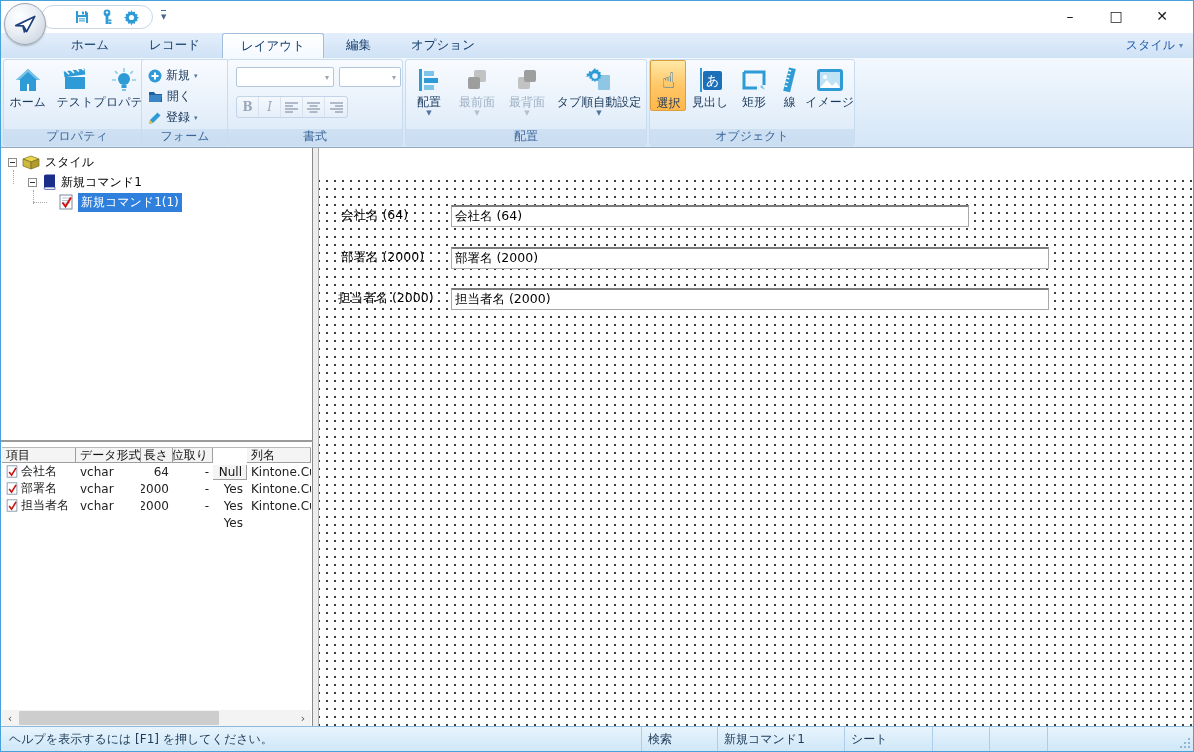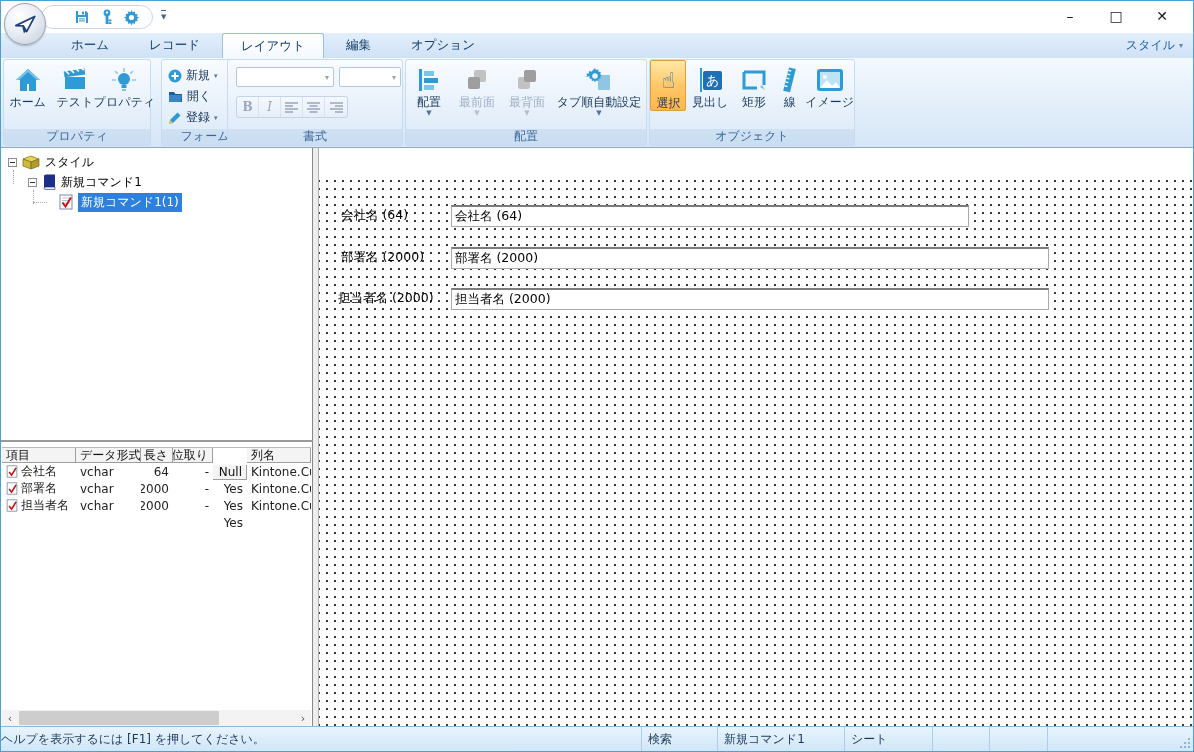--- a/index.html
+++ b/index.html
@@ -119,21 +119,21 @@
     position:absolute; height:22px; background:#fff;
     border:1px solid #a9a9a9; border-top:2px solid #7c7c7c;
     display:flex; align-items:center; padding:0 3px; font-size:12.5px; color:#000;
   }
   
   .statusbar {
     position:absolute; left:0; right:0; bottom:0; height:25px;
     background:linear-gradient(#e8f4fd,#cfe7f8);
     border-top:1px solid #8db8dd; display:flex; align-items:center; color:#1c3a57;
   }
-  .sb-help { flex:1; padding-left:0; }
+  .sb-help { flex:1; padding-left:8px; }
   .sb-seg { height:100%; display:flex; align-items:center; padding-left:6px; border-left:1px solid #aecdea; }
   .s1{width:76px;} .s2{width:127px;} .s3{width:88px;} .s4{width:57px;} .s5{width:58px;} .s6{width:146px; position:relative;}
   .grip { position:absolute; right:3px; bottom:3px; width:2px; height:2px; background:#8fb4d4;
     box-shadow: 0 -4px #8fb4d4, 0 -8px #8fb4d4, -4px 0 #8fb4d4, -8px 0 #8fb4d4, -4px -4px #8fb4d4; }
   svg { display:block; }
 </style>
 </head>
 <body>
 
 <div class="window">
@@ -230,21 +230,21 @@
                 <rect x="11.5" y="18" width="5" height="3" fill="#2e9bd6"></rect>
                 <rect x="12" y="22" width="4" height="2" fill="#7cc4e8"></rect>
               </svg>
           </span>
           <span class="blabel">プロパティ</span>
         </div>
       </div>
       <div class="rlabel">プロパティ</div>
     </div>
 
-    <div class="rgroup" style="left:160px; width:88px;">
+    <div class="rgroup" style="left:140px; width:88px;">
       <div class="rbody">
         <div class="stack">
           <div class="smallbtn">
             <span>
               <svg width="14" height="14" viewBox="0 0 14 14">
                   <circle cx="7" cy="7" r="6.5" fill="#2e9bd6"></circle>
                   <path d="M7 3.5v7M3.5 7h7" stroke="#fff" stroke-width="2"></path>
                 </svg>
             </span>
             <span>新規</span>

